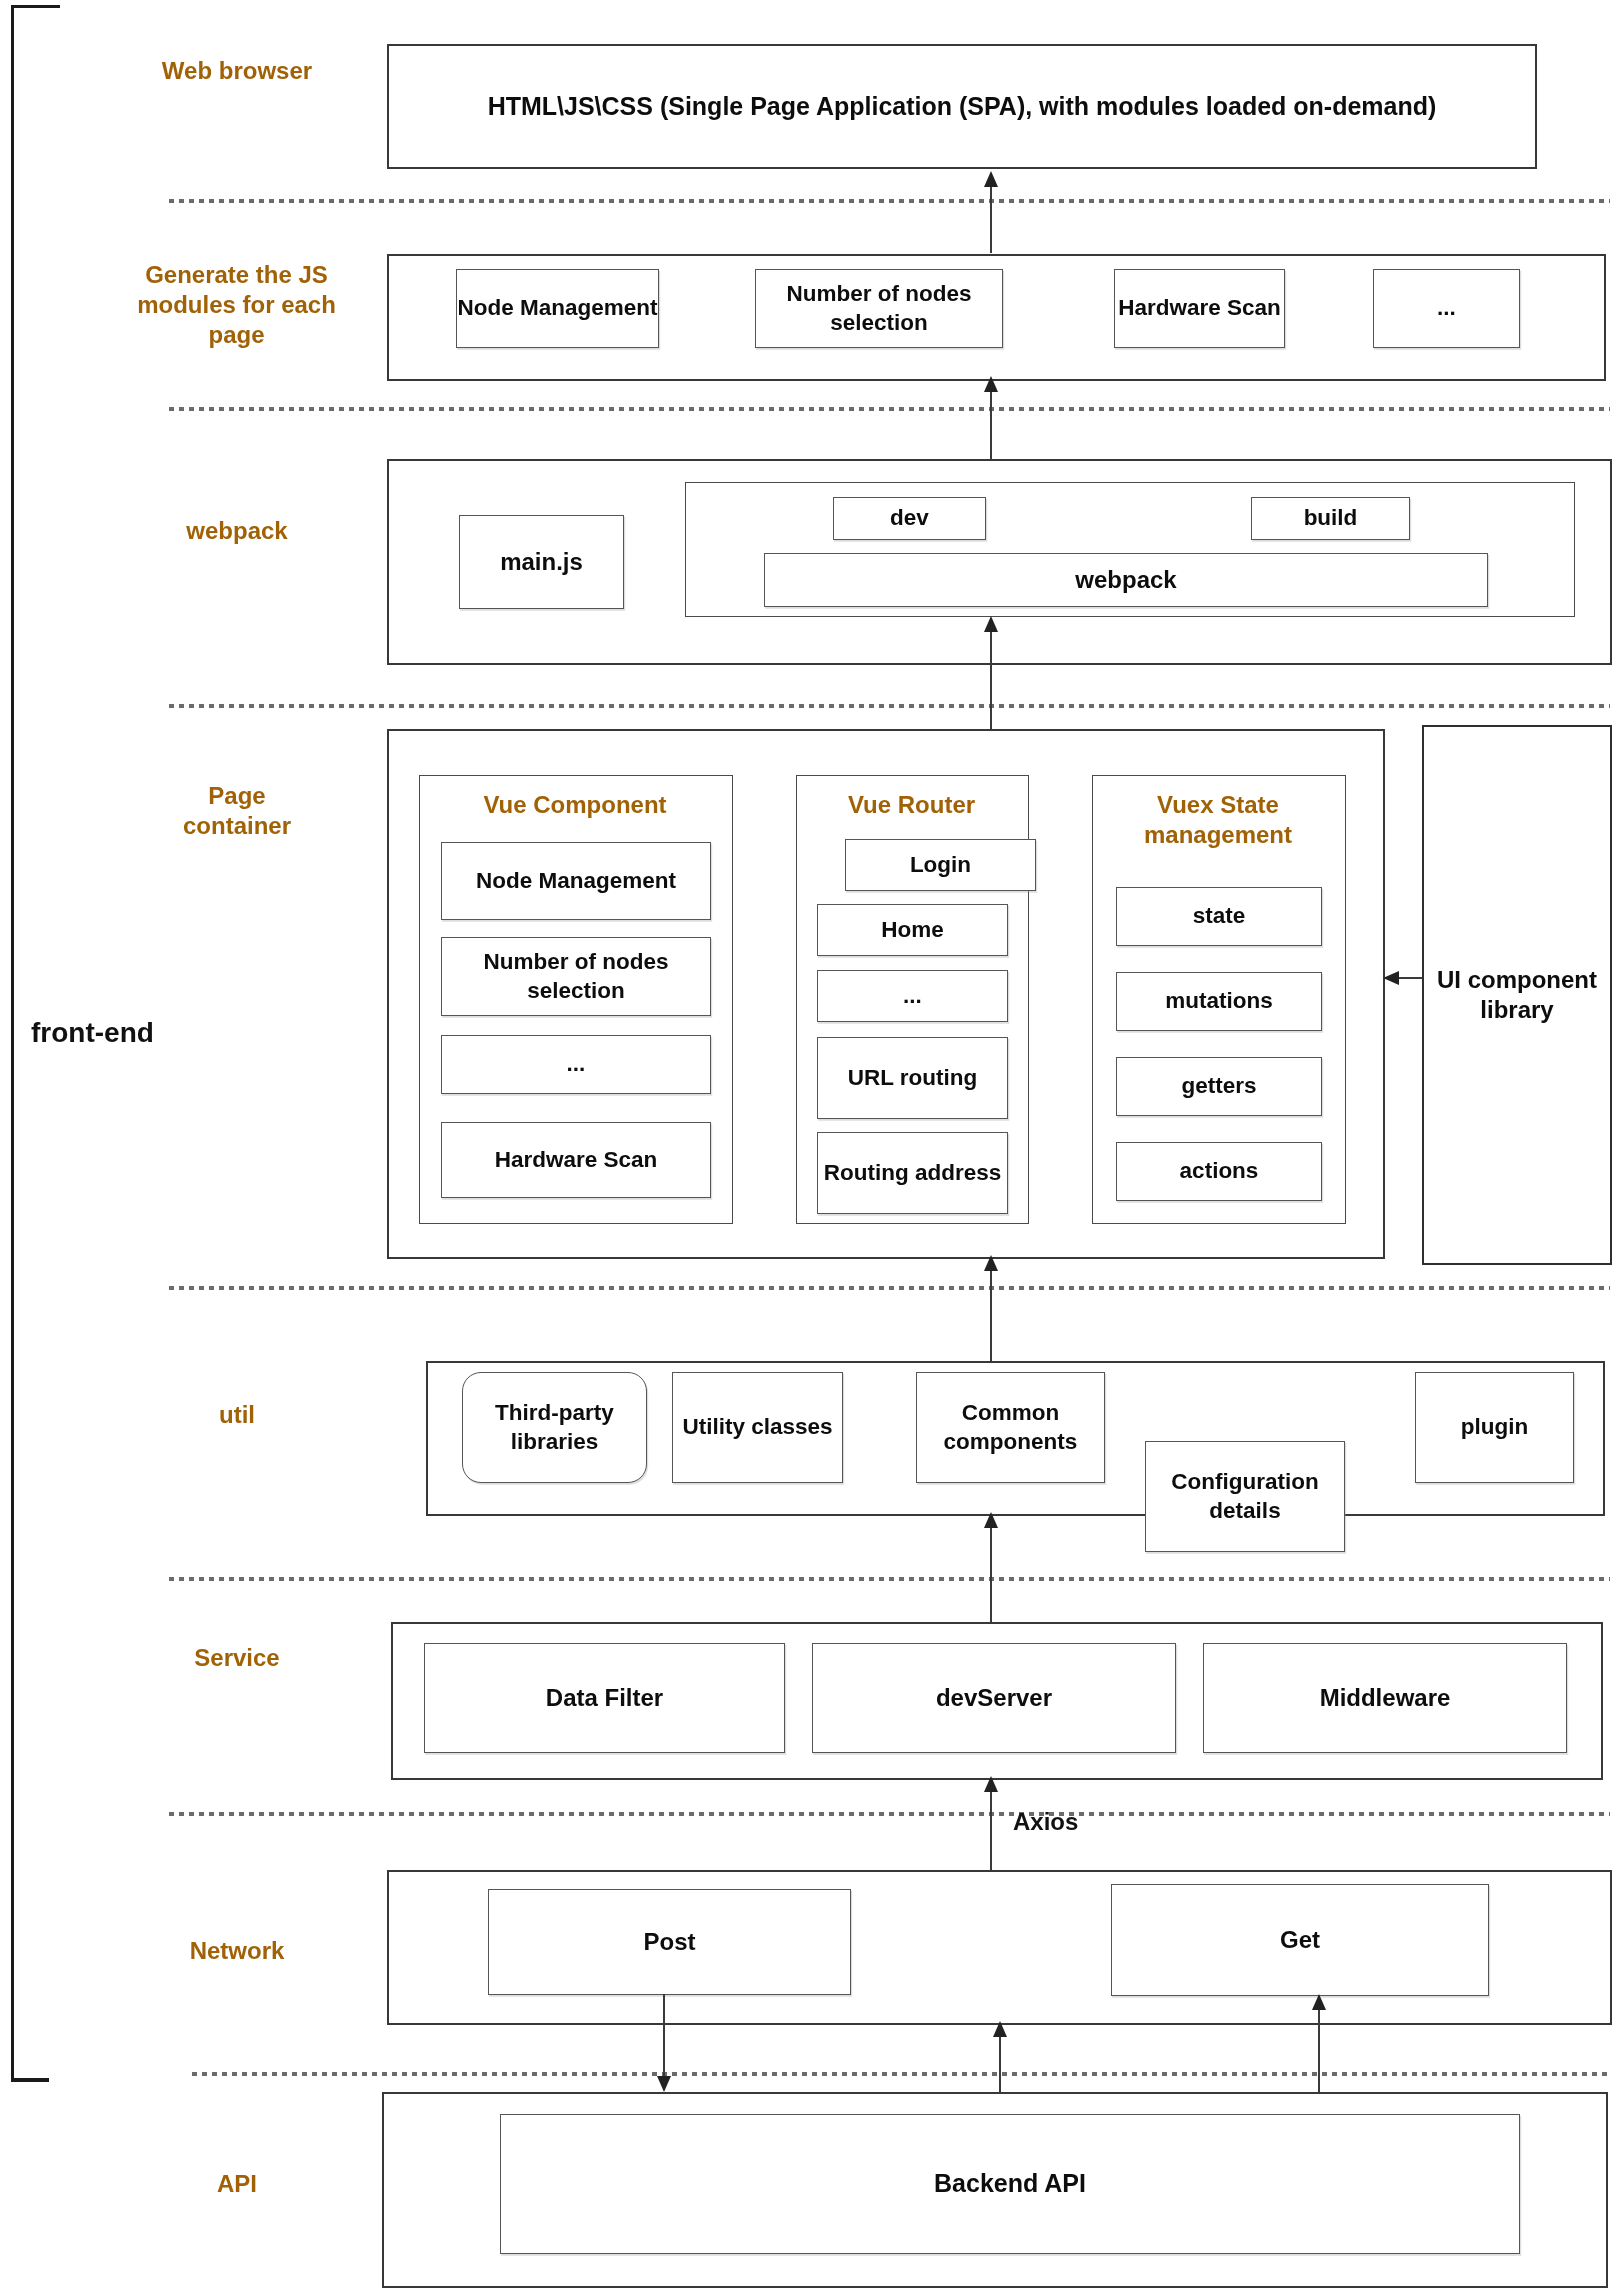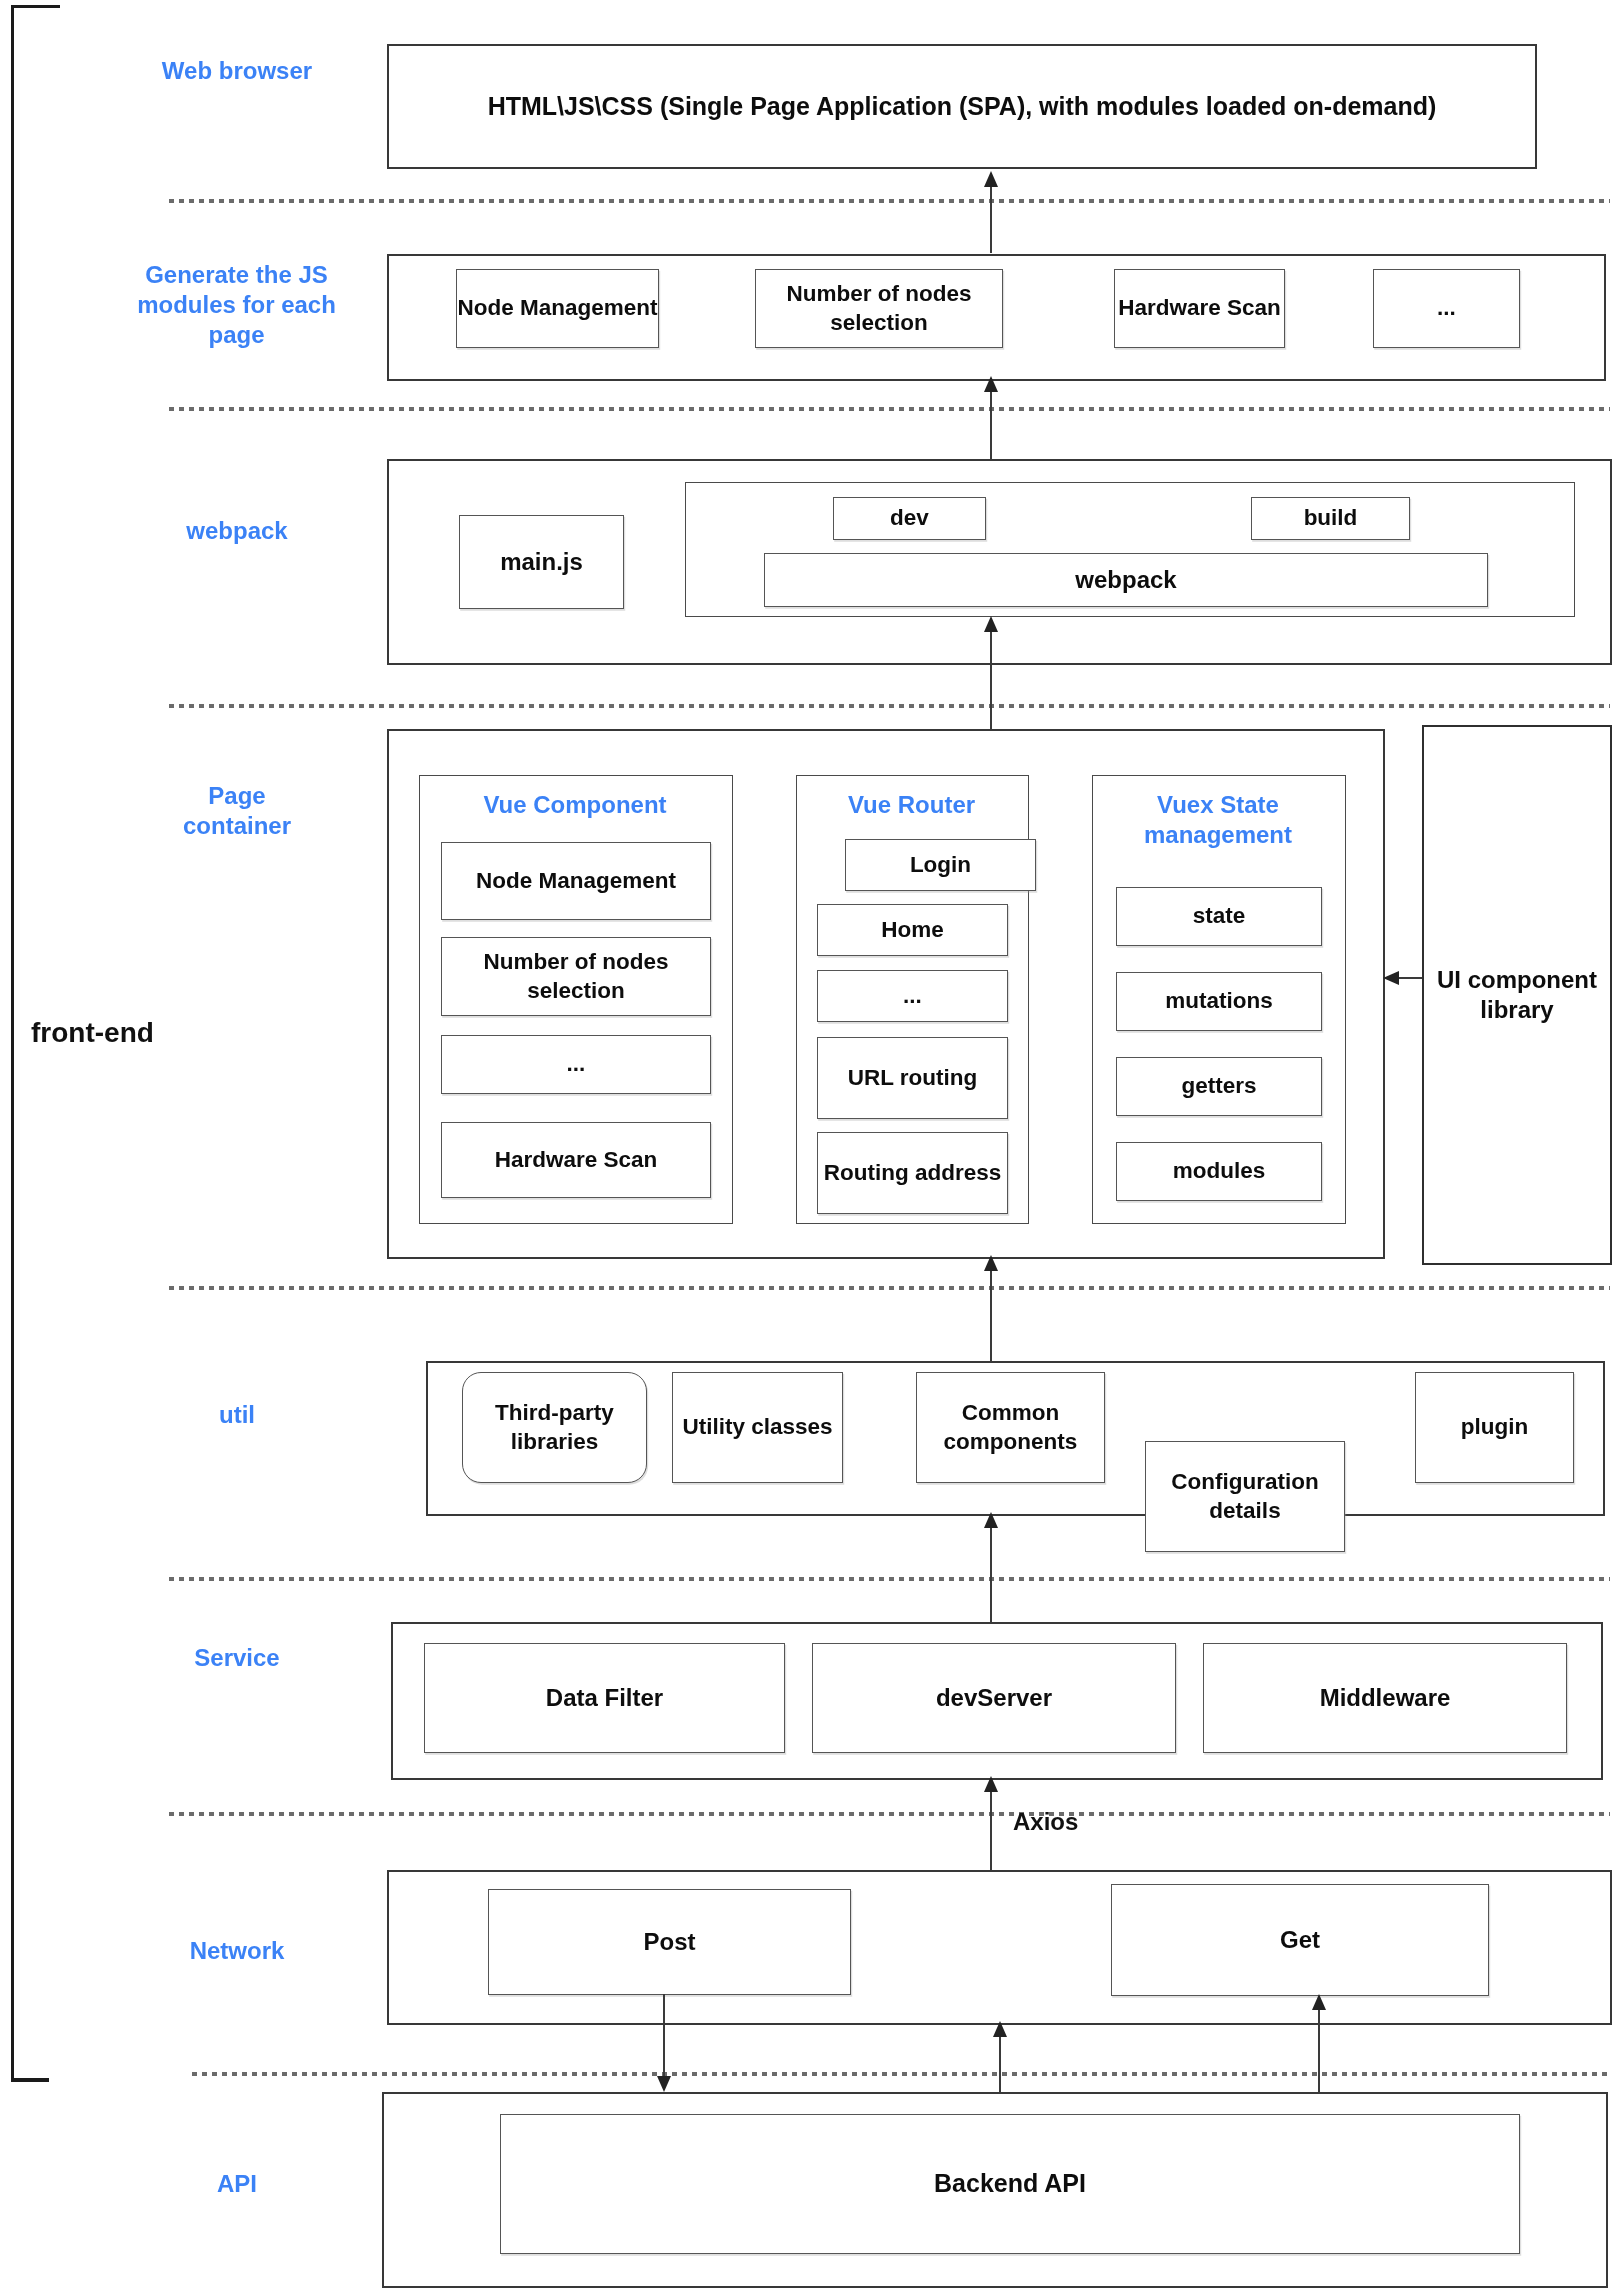--- a/index.html
+++ b/index.html
@@ -2,21 +2,21 @@
 <html style="font-size:9.5px"><head>
 <meta charset="utf-8">
 <style>
   html,body{margin:0;padding:0;background:#fff;}
   .canvas{
     position:relative;width:1620px;height:2295px;background:#fff;
     font-family:"Liberation Sans","DejaVu Sans",sans-serif;
     color:#111;font-weight:bold;overflow:hidden;
   }
   
-  .lbl{position:absolute;text-align:center;font-size:24px;line-height:1.25;color:#3b82f6;}
+  .lbl{position:absolute;text-align:center;font-size:24px;line-height:1.25;color:#a16207;}
   .box{position:absolute;background:#fff;display:flex;align-items:center;justify-content:center;
        text-align:center;font-size:24px;line-height:1.25;color:#0d0d0d;}
   .box-outer{border:2.4px solid #383838;}
   .box-inner{border:1.8px solid #4a4a4a;}
   .box-item{border:1.8px solid #555;box-shadow:1.2px 1.8px 0 rgba(160,160,160,.35);}
   .sep{position:absolute;height:3.6px;left:169px;width:1441px;
        background:repeating-linear-gradient(90deg,#6b6b6b 0 4.7px,transparent 4.7px 10px);}
   .aline{position:absolute;background:#3a3a3a;width:1.8px;}
   .ahead-up{position:absolute;width:0;height:0;border-left:7px solid transparent;
             border-right:7px solid transparent;border-bottom:16.6px solid #222;}
@@ -182,21 +182,21 @@
   <div class="box box-item" data-name="router-home">Home</div>
   <div class="box box-item" data-name="router-ellipsis">...</div>
   <div class="box box-item" data-name="router-url-routing">URL routing</div>
   <div class="box box-item" data-name="router-routing-address">Routing address</div>
 
   <div class="box box-inner" data-name="vuex-column"></div>
   <div class="lbl" data-name="vuex-title">Vuex State management</div>
   <div class="box box-item" data-name="vuex-state">state</div>
   <div class="box box-item" data-name="vuex-mutations">mutations</div>
   <div class="box box-item" data-name="vuex-getters">getters</div>
-  <div class="box box-item" data-name="vuex-actions">modules</div>
+  <div class="box box-item" data-name="vuex-actions">actions</div>
 
   <div class="box" data-name="ui-library-box">UI component library</div>
 
   <div class="box box-outer" data-name="util-row"></div>
   <div class="box box-item" data-name="util-third-party">Third-party libraries</div>
   <div class="box box-item" data-name="util-utility-classes">Utility classes</div>
   <div class="box box-item" data-name="util-common-components">Common components</div>
   <div class="box box-item" data-name="util-configuration-details">Configuration details</div>
   <div class="box box-item" data-name="util-plugin">plugin</div>
 

